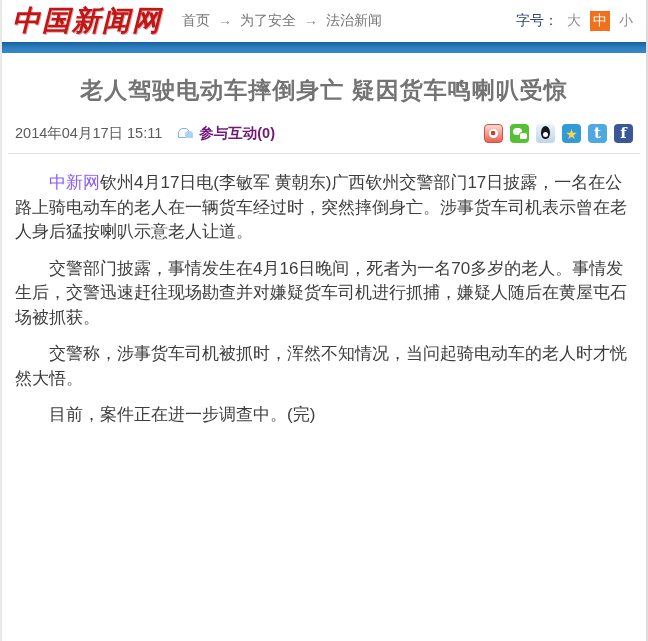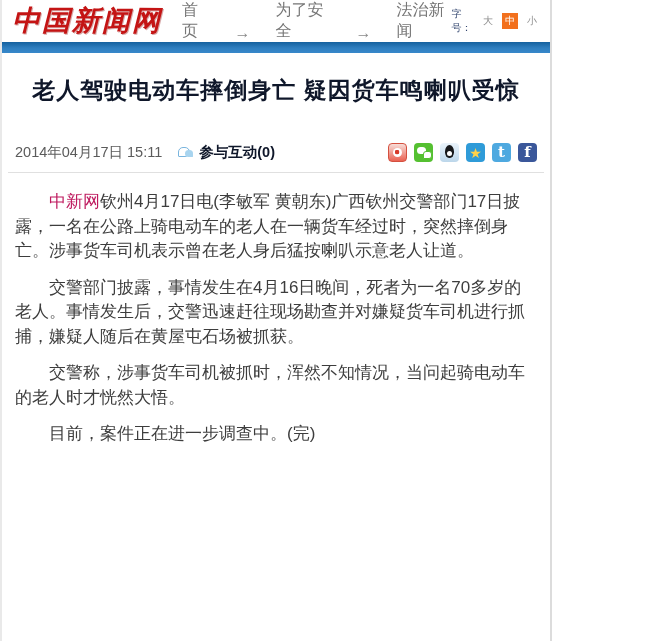--- a/index.html
+++ b/index.html
@@ -1,40 +1,40 @@
 <!DOCTYPE html>
 <html><head>
 <meta charset="utf-8">
 <style>
   html,body{margin:0;padding:0;background:#fff;font-family:"Liberation Sans","DejaVu Sans",sans-serif;}
-  .page{width:552px;height:641px;box-sizing:border-box;position:relative;background:#fff;
+  .page{width:648px;height:641px;box-sizing:border-box;position:relative;background:#fff;
         border-left:2px solid #e9e9e9;border-right:2px solid #dcdcdc;overflow:hidden;}
 
   
   .header{display:flex;align-items:center;height:42px;padding:0 10px;}
   .logo{font-family:"DejaVu Serif","Liberation Serif",serif;font-weight:bold;font-style:italic;
         font-size:28px;color:#c41414;letter-spacing:2px;line-height:1;cursor:pointer;
         text-shadow:1px 1px 0 rgba(140,10,10,.35);white-space:nowrap;}
-  .breadcrumb{margin-left:20px;font-size:16px;color:#767676;display:flex;align-items:flex-end;gap:25px;}
+  .breadcrumb{margin-left:20px;font-size:14px;color:#767676;display:flex;align-items:flex-start;gap:8px;}
   .breadcrumb .crumb{cursor:pointer;}
   .breadcrumb .sep{color:#8a8a8a;}
-  .fontsize{margin-left:auto;display:flex;align-items:center;font-size:10px;color:#31456e;gap:6px;}
+  .fontsize{margin-left:auto;display:flex;align-items:center;font-size:14px;color:#31456e;gap:6px;}
   .fs-opt{color:#8f8f8f;cursor:pointer;padding:1px 3px;}
   .fs-opt.selected{background:#f2701d;color:#fff;}
 
   
   .bluebar{height:11px;background:linear-gradient(180deg,#15619f 0%,#2f7fc0 55%,#3788ca 100%);}
 
   
-  .title{margin:22px 18px 4px;text-align:center;font-size:23px;font-weight:bold;color:#0f172a;letter-spacing:1px;}
+  .title{margin:22px 18px 4px;text-align:center;font-size:23px;font-weight:bold;color:#737373;letter-spacing:1px;}
   .meta{display:flex;align-items:flex-end;margin:18px 13px 10px;font-size:14.5px;color:#5b5b5b;}
   .meta .dt{margin-right:16px;}
   .meta .src{margin-right:14px;}
   .meta .src a{color:#5b5b5b;text-decoration:none;cursor:pointer;}
-  .interact{display:flex;align-items:center;color:#0f172a;font-weight:bold;cursor:pointer;margin-top:19px;}
+  .interact{display:flex;align-items:center;color:#701a75;font-weight:bold;cursor:pointer;}
   .bubble{position:relative;width:17px;height:14px;margin-right:4px;display:inline-block;}
   .bubble::before{content:"";position:absolute;left:0;top:1px;width:10px;height:8px;border:1px solid #79b5de;
                   border-radius:5px 5px 5px 1px;background:#fff;}
   .bubble::after{content:"";position:absolute;left:7px;top:4px;width:8px;height:7px;background:#a8d4ef;
                  border-radius:4px 4px 1px 4px;}
 
   
   .share{margin-left:auto;display:flex;align-items:center;gap:7px;}
   .si{width:19px;height:19px;border-radius:4px;display:flex;align-items:center;justify-content:center;
       font-size:13px;font-weight:bold;color:#fff;cursor:pointer;position:relative;line-height:1;}
@@ -51,21 +51,21 @@
   .si-qzone{background:#2f9bd8;color:#ffd24a;font-size:14px;}
   .si-tweibo{background:#4ea9e0;font-family:"DejaVu Serif","Liberation Serif",serif;font-size:15px;}
   .si-facebook{background:#3a579a;font-family:"DejaVu Serif","Liberation Serif",serif;font-size:15px;}
 
   .divider{border-top:1px solid #e0e0e0;margin:0 6px;}
 
   
   .article-body{padding:17px 13px 0;font-size:17px;line-height:24.5px;color:#3d3d3d;}
   .article-body p{margin:0 0 12px;text-indent:2em;}
   .article-body p:nth-of-type(5){margin-top:25px;}
-  .agency-link{color:#be185d;text-decoration:none;cursor:pointer;}
+  .agency-link{color:#8b5cf6;text-decoration:none;cursor:pointer;}
 </style>
 </head>
 <body>
 
 <div class="page">
 
   <div class="header">
     <div class="logo">中国新闻网</div>
     <div class="breadcrumb">
       <span class="crumb">首页</span>

